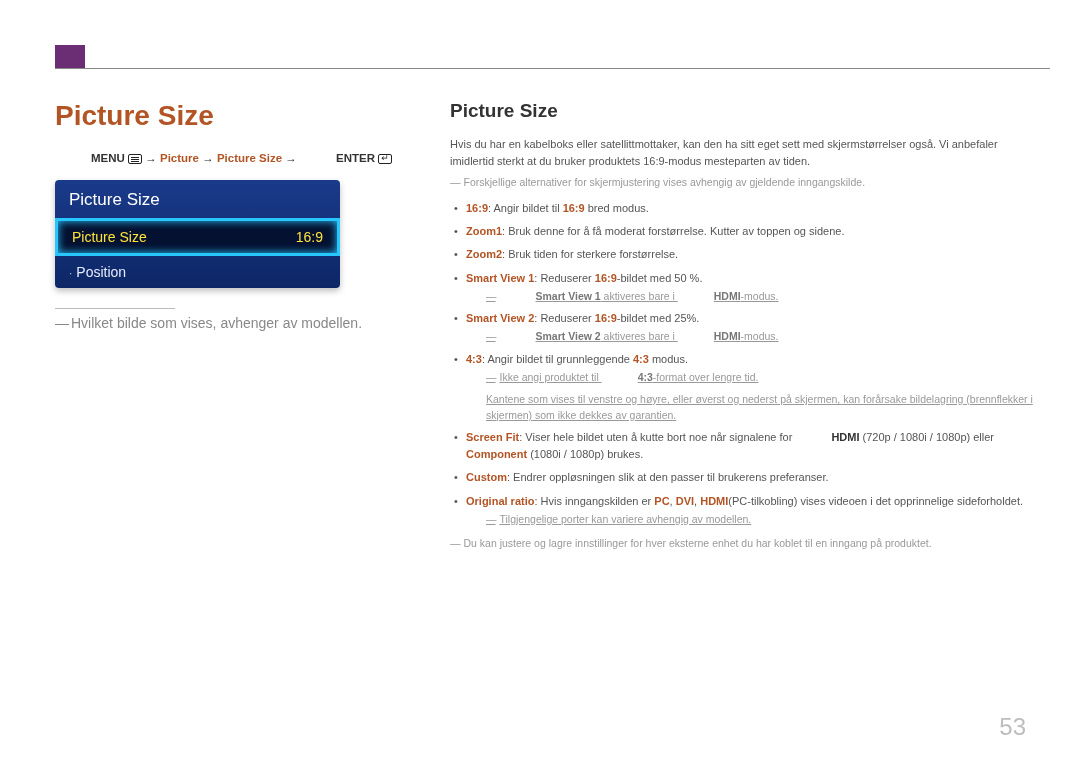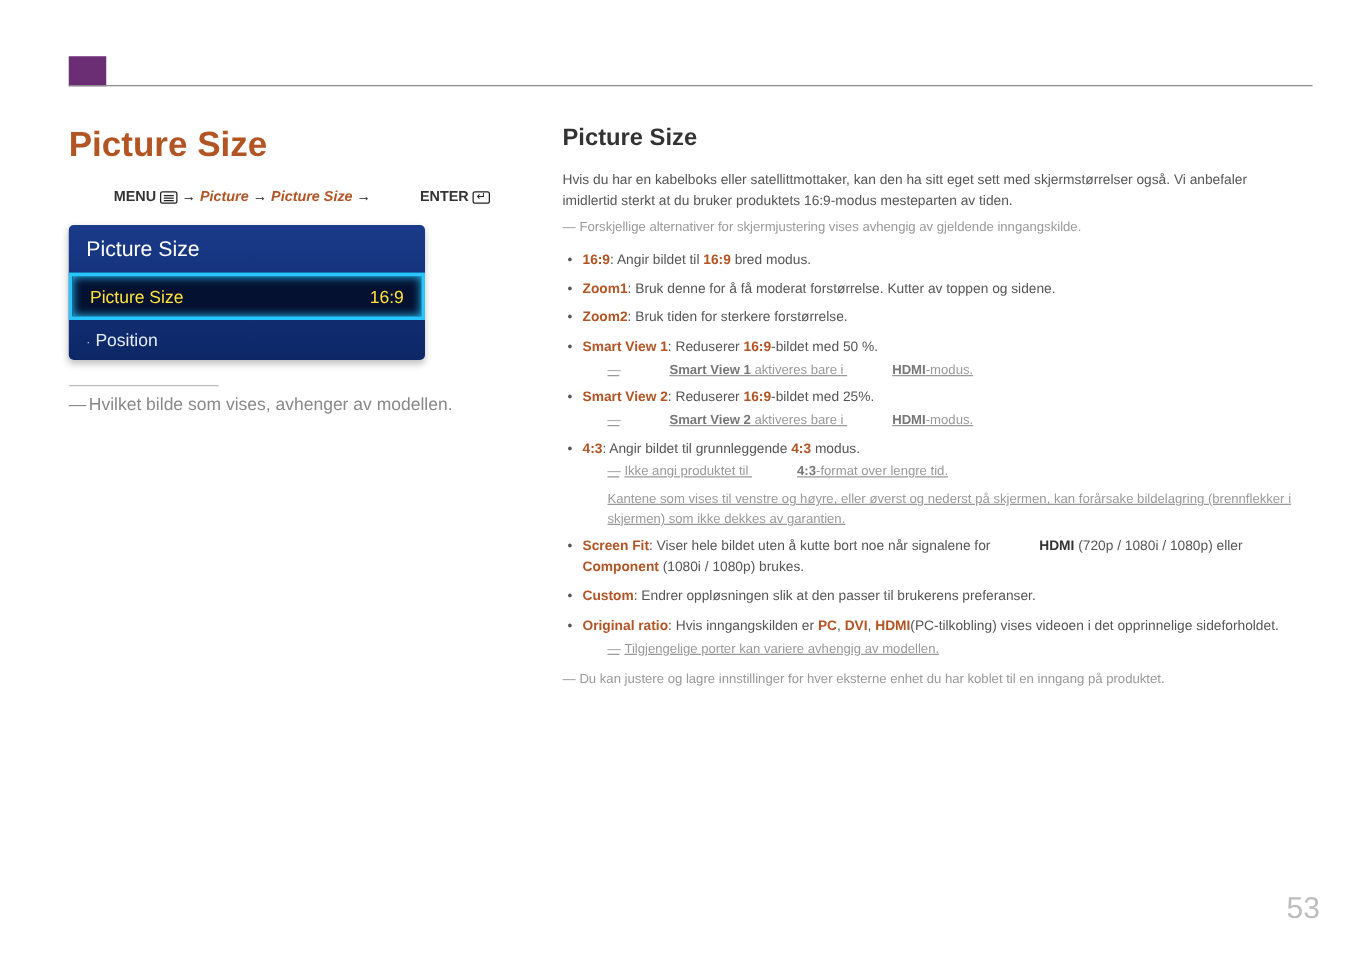--- a/index.html
+++ b/index.html
@@ -22,21 +22,21 @@
   .top-rule {
     position: absolute;
     left: 55px;
     right: 30px;
     top: 68px;
     height: 1px;
     background: #888;
   }
   .page-num {
     position: absolute;
-    right: 24px;
+    right: 54px;
     bottom: 22px;
     font-size: 24px;
     color: #bdbdbd;
     font-weight: 300;
     text-align: right;
   }
   .left-col {
     position: absolute;
     left: 55px;
     top: 100px;
@@ -60,21 +60,21 @@
     font-weight: 700;
     margin-bottom: 14px;
   }
   .breadcrumb {
     font-size: 11.5px;
     color: #222;
     margin-bottom: 14px;
     line-height: 1.4;
   }
   .breadcrumb .bold { font-weight: 700; }
-  .breadcrumb .orange { color: #b35424; font-weight: 700; font-style: italic; }
+  .breadcrumb .orange { color: #b35424; font-weight: 700; }
   .menu-icon, .enter-icon {
     display: inline-block;
     border: 1.2px solid #222;
     border-radius: 2px;
     width: 14px;
     height: 10px;
     vertical-align: middle;
     position: relative;
   }
   .menu-icon::before {

